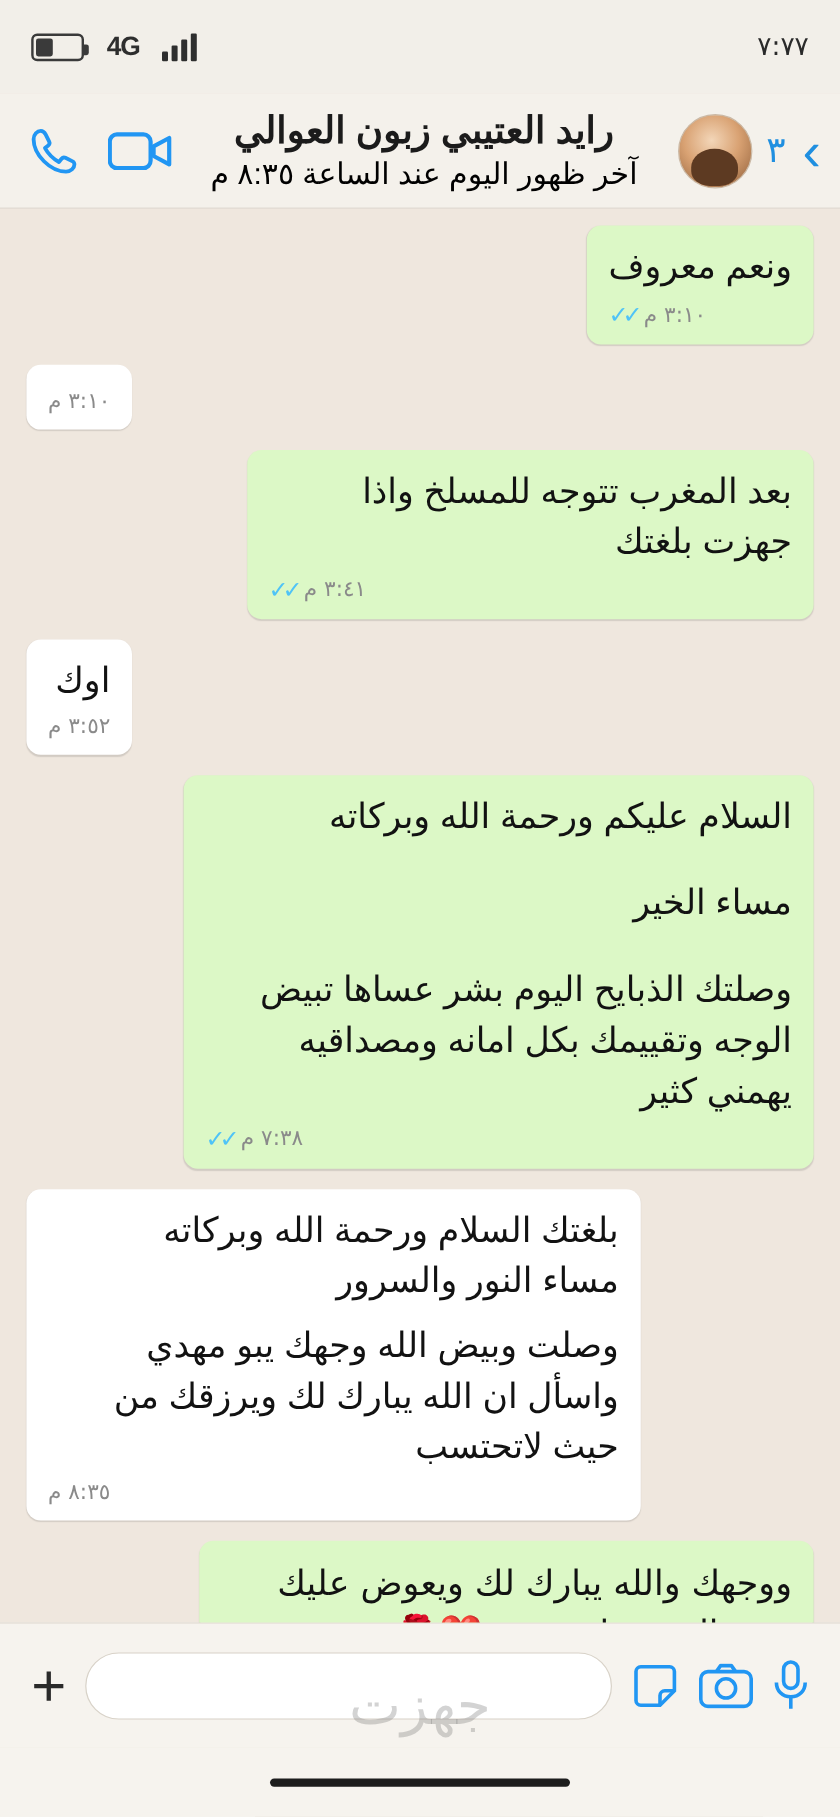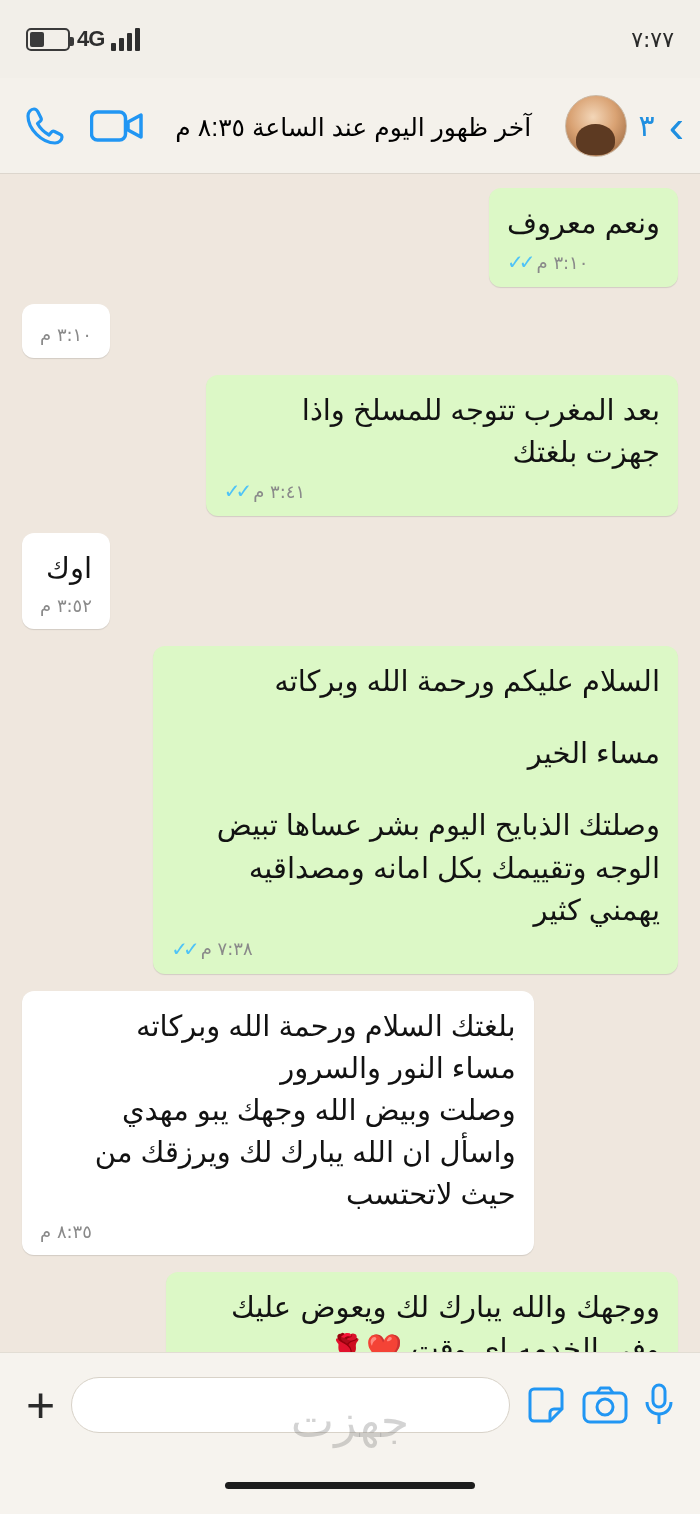--- a/index.html
+++ b/index.html
@@ -23,21 +23,21 @@
   .statusbar {
     height: 78px;
     background: #f2efe9;
     display: flex;
     align-items: center;
     justify-content: space-between;
     padding: 0 26px;
     flex: 0 0 auto;
     direction: ltr;
   }
-  .status-left { display: flex; align-items: center; gap: 7px; }
+  .status-left { display: flex; align-items: center; gap: 19px; }
   .battery-shell {
     width: 44px; height: 23px;
     border: 2.5px solid #3a3a3a;
     border-radius: 5px;
     position: relative;
     display: flex; align-items: center;
     padding: 2px;
   }
   .battery-shell::after {
     content: "";
@@ -224,20 +224,21 @@
         </span>
     </div>
     <div class="status-right">٧:٧٧</div>
   </div>
 
   <div class="chat-header">
     <span class="back-chevron">›</span>
     <span class="unread-count">٣</span>
     <div class="avatar"></div>
     <div class="header-text">
+      <div class="header-title">رايد العتيبي زبون العوالي</div>
       <div class="header-sub">آخر ظهور اليوم عند الساعة ٨:٣٥ م</div>
     </div>
     <span class="hdr-icon video">
       <svg width="54" height="36" viewBox="0 0 54 36" aria-hidden="true">
         <rect x="1.5" y="4" width="34" height="28" rx="6" fill="none" stroke="#2196f3" stroke-width="3.5"></rect>
         <path d="M38 14 L51 7 L51 29 L38 22 Z" fill="none" stroke="#2196f3" stroke-width="3.5" stroke-linejoin="round"></path>
       </svg>
     </span>
     <span class="hdr-icon call">
       <svg width="46" height="46" viewBox="0 0 46 46" aria-hidden="true">
@@ -294,21 +295,21 @@
           <span class="ticks">✓✓</span>
           <span>٧:٣٨ م</span>
         </div>
       </div>
     </div>
 
     <div class="row in">
       <div class="bubble in" style="max-width:78%">
         <p>بلغتك السلام ورحمة الله وبركاته</p>
         <p style="margin-top:0">مساء النور والسرور</p>
-        <p style="margin-top:0">وصلت وبيض الله وجهك يبو مهدي</p>
+        <p style="margin-top:12px">وصلت وبيض الله وجهك يبو مهدي</p>
         <p style="margin-top:0">واسأل ان الله يبارك لك ويرزقك من حيث لاتحتسب</p>
         <div class="meta">
           <span>٨:٣٥ م</span>
         </div>
       </div>
     </div>
 
     <div class="row out">
       <div class="bubble out" style="max-width:78%">
         <p class="emoji">ووجهك والله يبارك لك ويعوض عليك وفي الخدمه اي وقت ❤️🌹</p>

